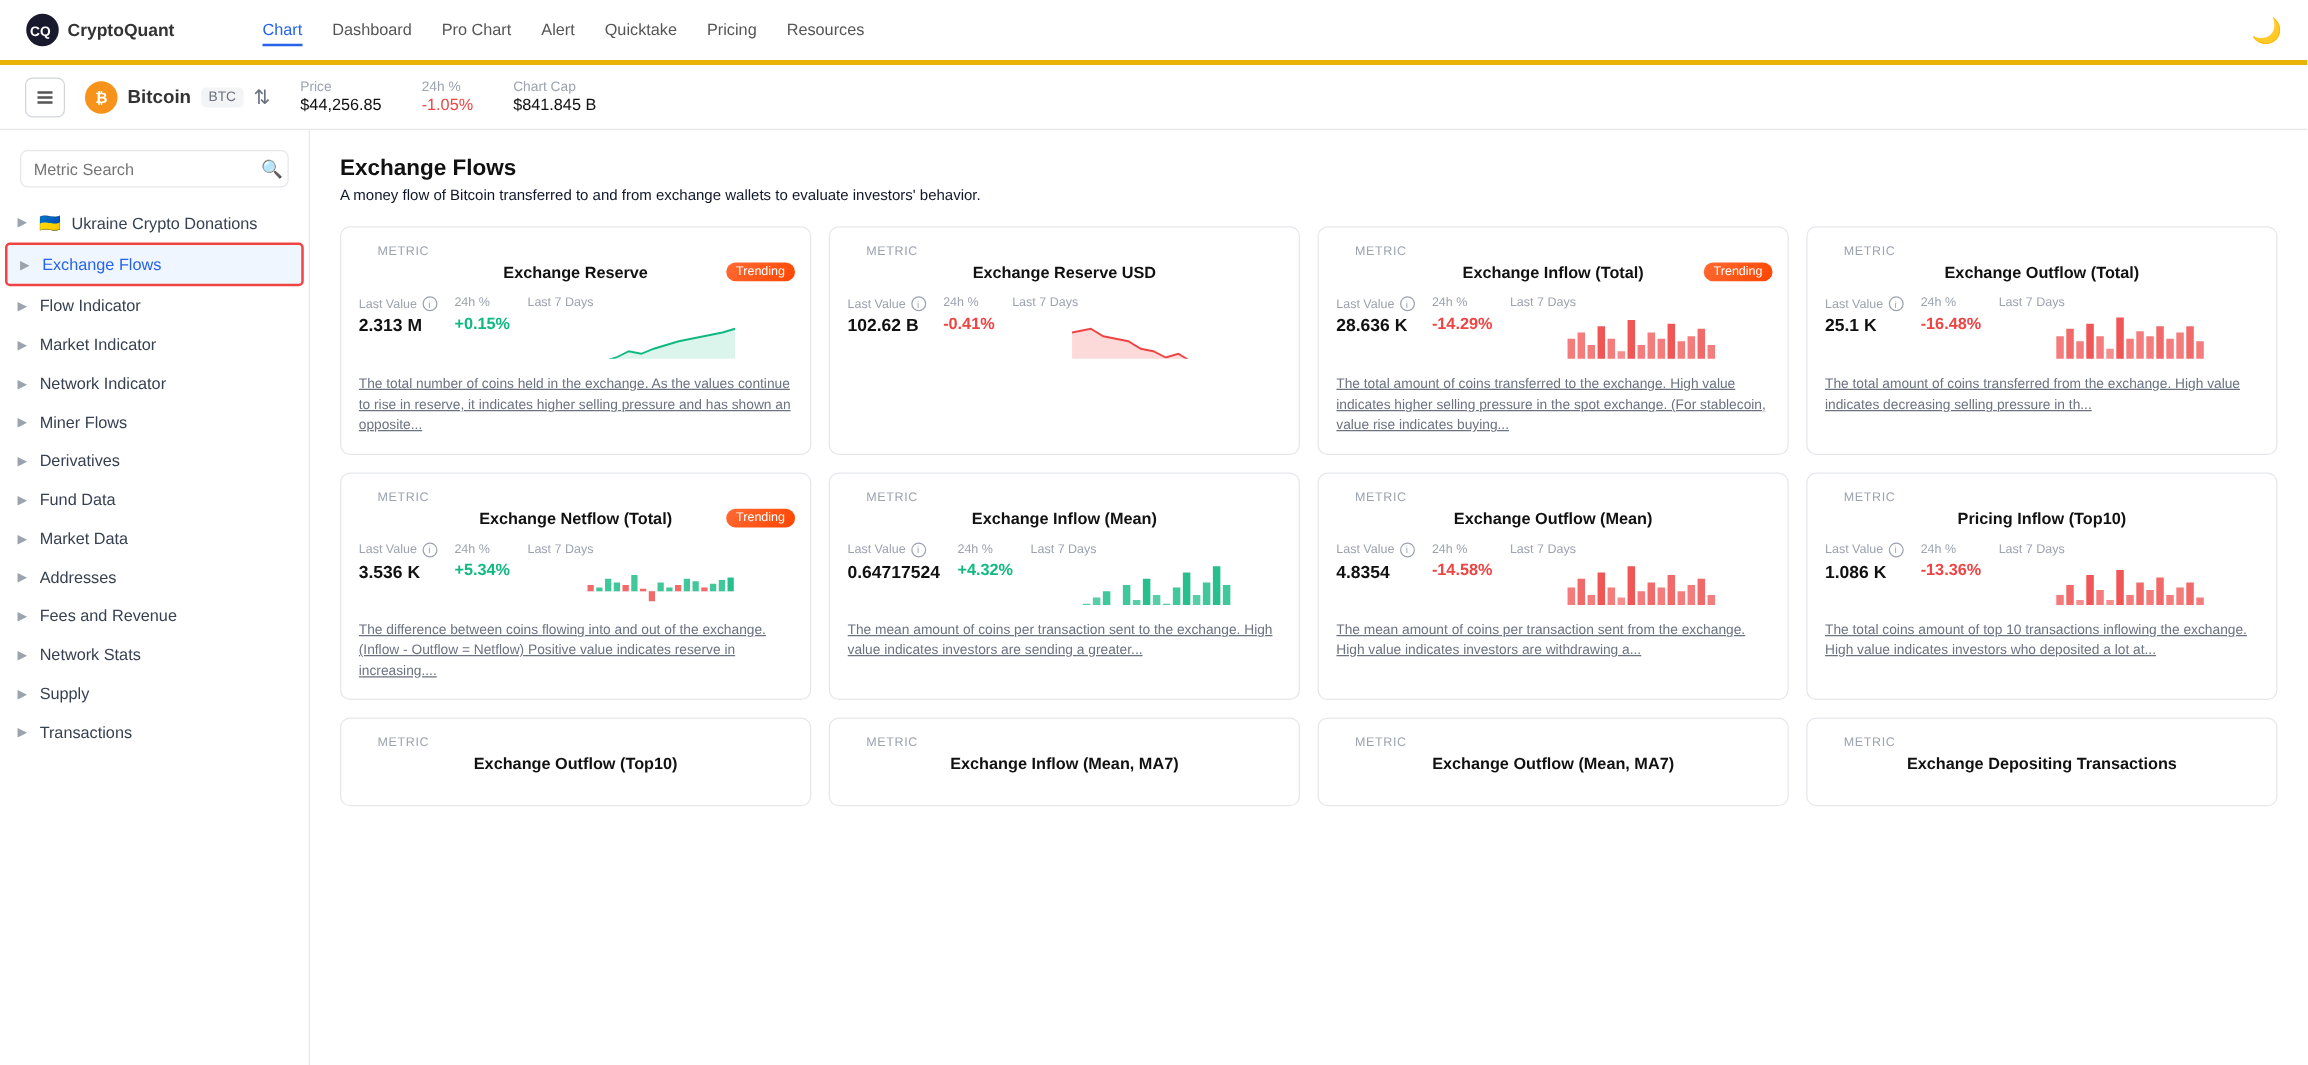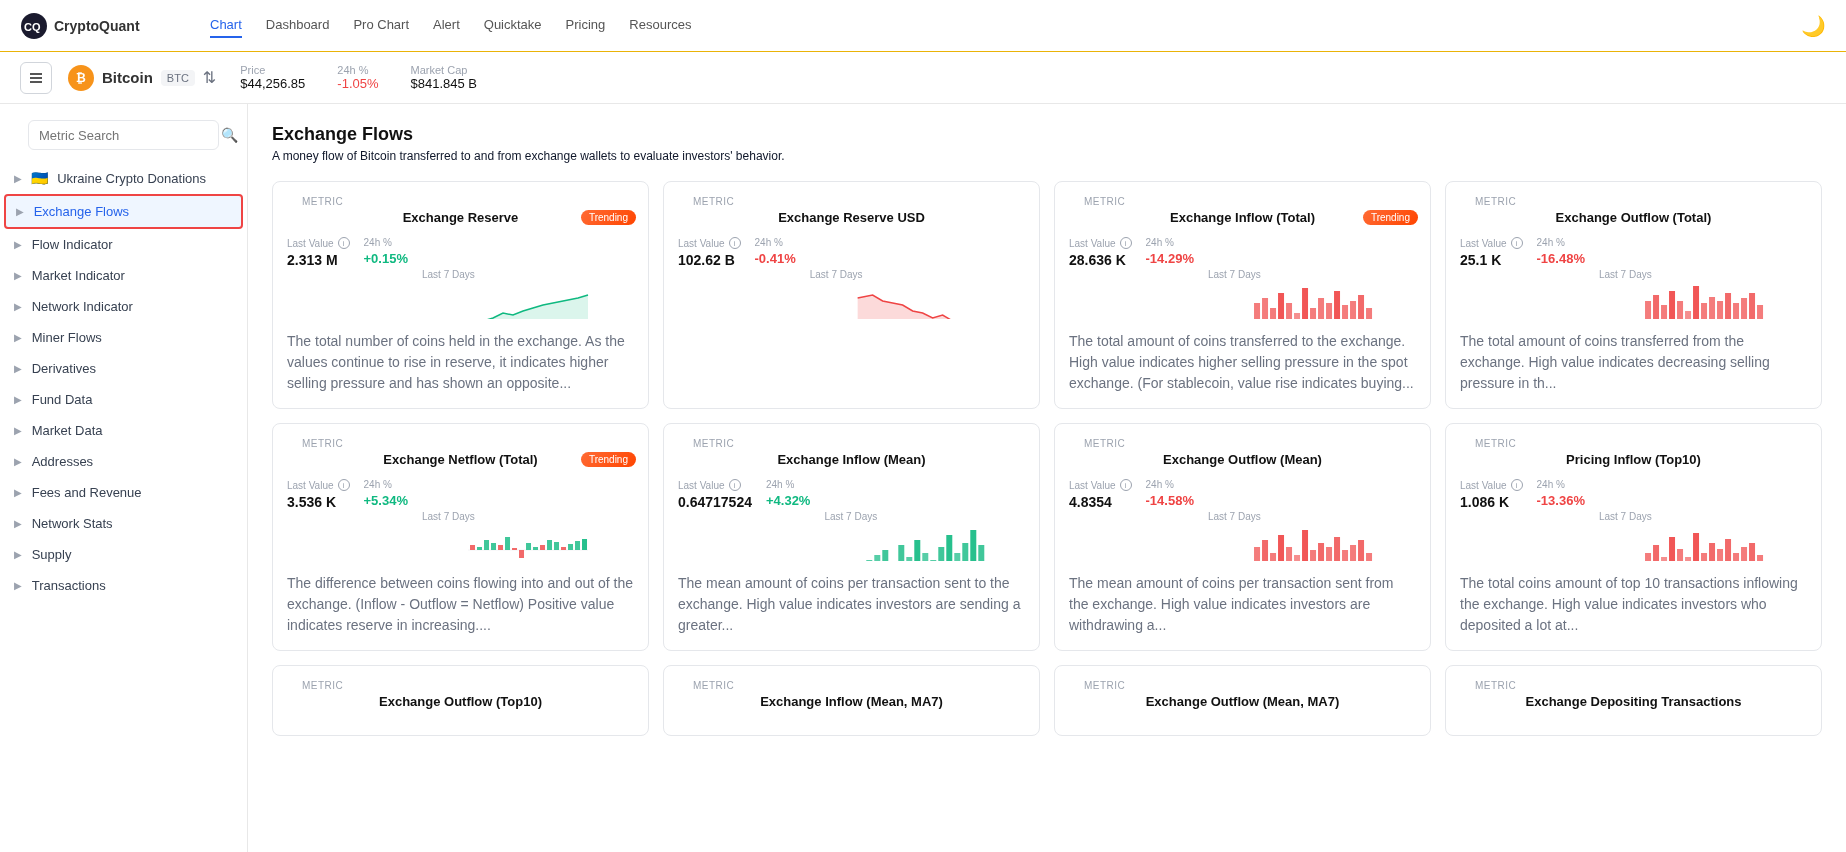--- a/index.html
+++ b/index.html
@@ -3,21 +3,21 @@
   <meta charset="utf-8">
   <style>
     * { box-sizing: border-box; margin: 0; padding: 0; }
     body { font-family: -apple-system, BlinkMacSystemFont, 'Segoe UI', sans-serif; background: #fff; color: #333; font-size: 13px; }
 
     
     .top-nav {
       display: flex;
       align-items: center;
       height: 52px;
-      border-bottom: 1px solid #eab308;
+      border-bottom: 4px solid #eab308;
       padding: 0 20px;
       gap: 28px;
     }
     .logo {
       display: flex;
       align-items: center;
       gap: 6px;
       font-weight: 700;
       font-size: 14px;
       margin-right: 10px;
@@ -135,21 +135,21 @@
 
     
     .sidebar {
       width: 248px;
       min-width: 248px;
       border-right: 1px solid #e8e8e8;
       overflow-y: auto;
       padding: 12px 0;
     }
     .search-box {
-      margin: 4px 28px 12px;
+      margin: 4px 16px 12px;
       display: flex;
       align-items: center;
       border: 1px solid #e5e7eb;
       border-radius: 6px;
       padding: 6px 10px;
       gap: 6px;
     }
     .search-input {
       border: none;
       outline: none;
@@ -285,30 +285,30 @@
     }
     .stat-change-neg {
       font-size: 13px;
       font-weight: 600;
       color: #ef4444;
     }
     .chart-area {
       flex: 1;
       height: 50px;
       overflow: hidden;
-      margin-top: 32px;
     }
     .card-desc {
-      font-size: 14px;
+      font-size: 11px;
       color: #6b7280;
       line-height: 1.5;
       display: -webkit-box;
       -webkit-line-clamp: 3;
       -webkit-box-orient: vertical;
       overflow: hidden;
+      text-decoration: underline;
     }
 
     
     svg.mini-chart { width: 100%; height: 50px; }
 
     
     .cards-section { margin-bottom: 14px; }
   </style>
 </head>
 <body>
@@ -351,21 +351,21 @@
   <div class="price-group">
     <div class="price-item">
       <div class="price-label">Price</div>
       <div class="price-value">$44,256.85</div>
     </div>
     <div class="price-item">
       <div class="price-label">24h %</div>
       <div class="price-change-neg">-1.05%</div>
     </div>
     <div class="price-item">
-      <div class="price-label">Market Cap</div>
+      <div class="price-label">Chart Cap</div>
       <div class="price-value">$841.845 B</div>
     </div>
   </div>
 </div>
 
 <div class="main-layout">
 
   <aside class="sidebar">
     <div class="search-box">
       <input class="search-input" type="text" placeholder="Metric Search" style="">

